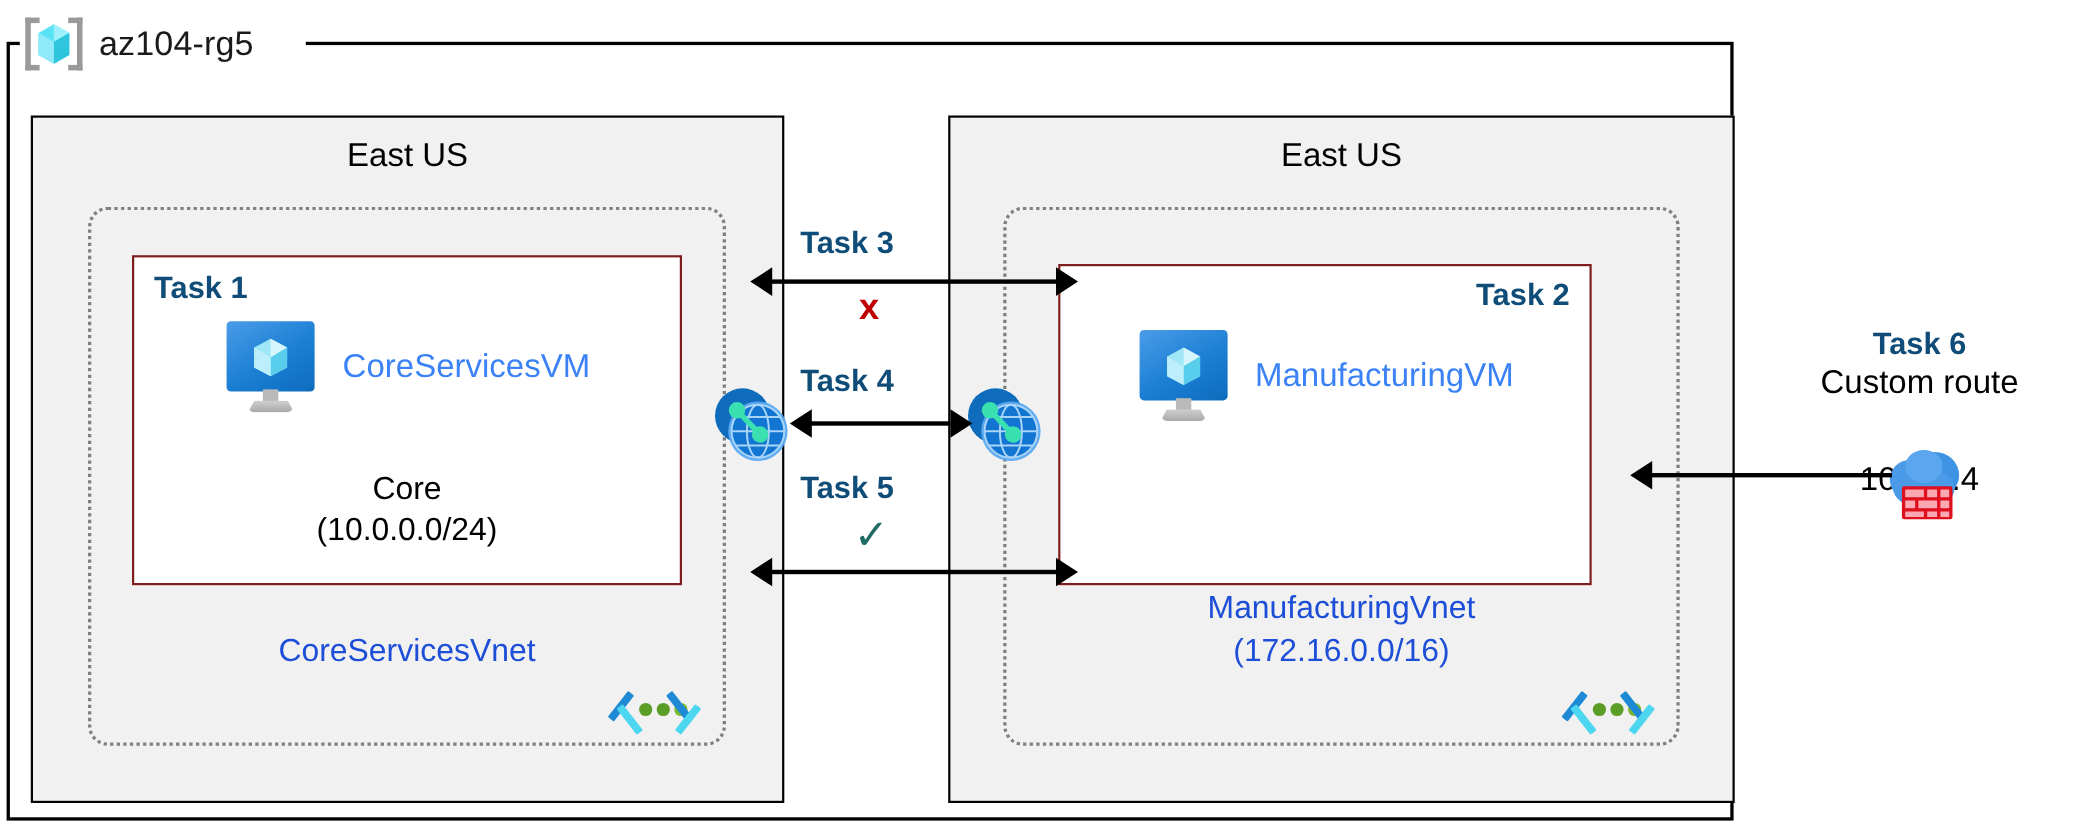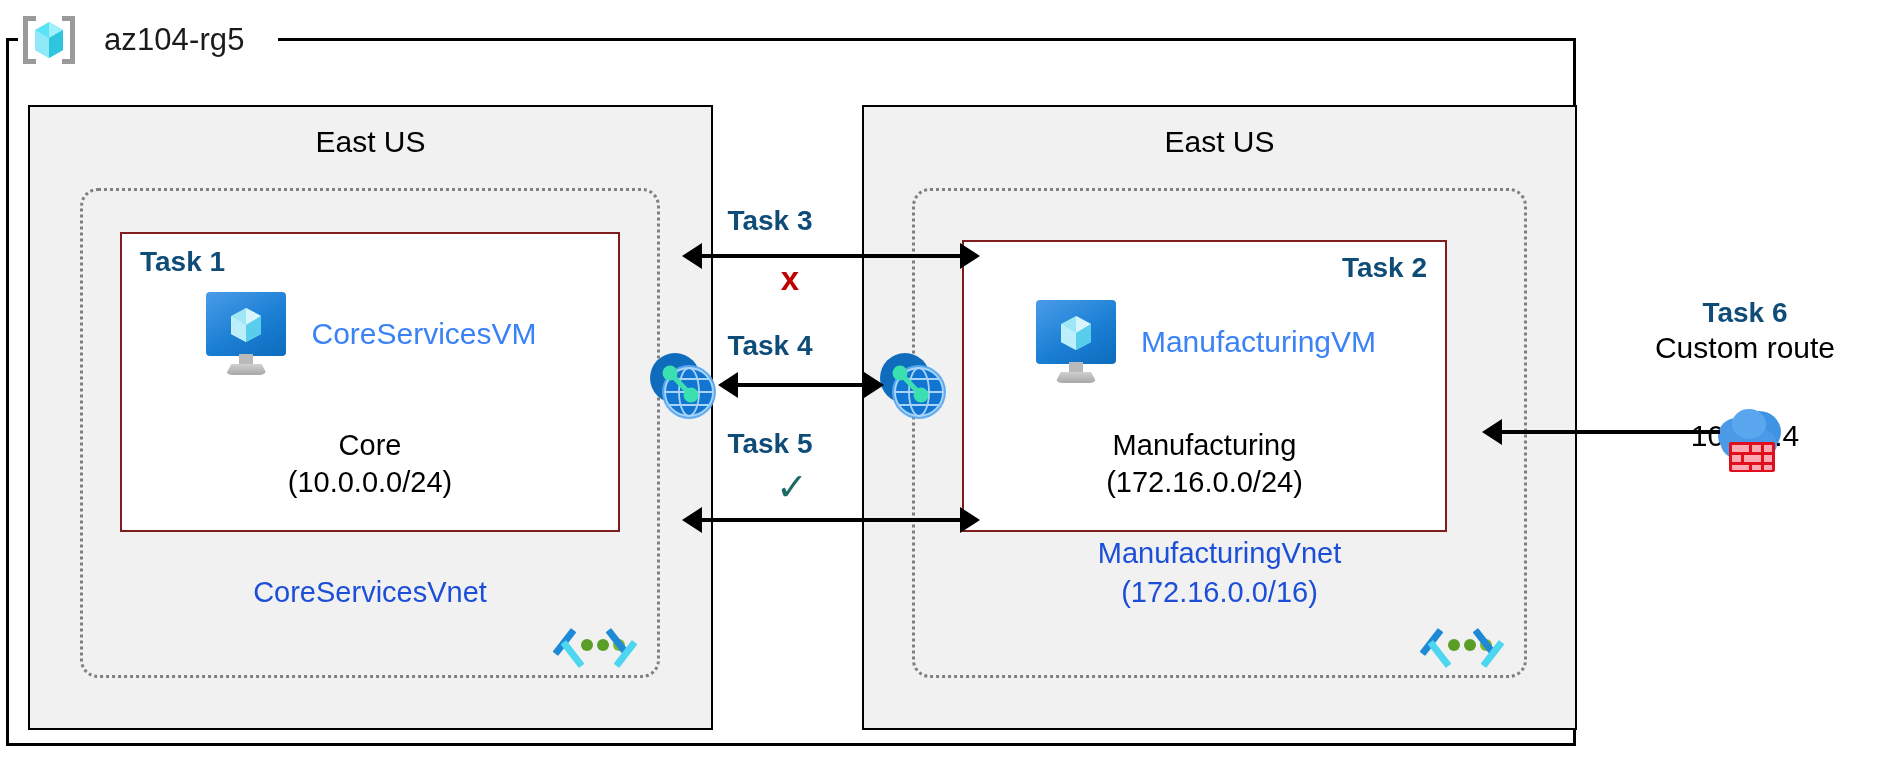--- a/index.html
+++ b/index.html
@@ -40,21 +40,21 @@
     background: #ffffff;
     z-index: 3;
   }
   #rg-label {
     position: absolute;
     left: 22px;
     top: 13px;
     height: 54px;
     display: flex;
     align-items: center;
-    gap: 28px;
+    gap: 14px;
     z-index: 4;
   }
   #rg-label .rg-text {
     font-size: 31px;
     color: #1a1a1a;
     white-space: nowrap;
     letter-spacing: 0.1px;
   }
 
   
@@ -360,24 +360,20 @@
             <polygon points="17,19 32,10 32,28 17,36" fill="#59cdec"></polygon>
             <polygon points="2,10 17,19 17,36 2,28" fill="#bdeefb"></polygon>
           </svg>
         </span>
         <span class="neck"></span>
         <span class="base"></span>
       </span>
       <span class="vm-name">ManufacturingVM</span>
     </div>
 
-    <div class="subnet-caption">
-      <div>Manufacturing</div>
-      <div>(172.16.0.0/24)</div>
-    </div>
   </div>
 
   <span class="peer-icon" id="peer-left">
     <svg width="74" height="74" viewBox="0 0 74 74">
       <circle cx="30" cy="30" r="25" fill="#0f6cbd"></circle>
       <circle cx="44" cy="44" r="27" fill="#5aa9f0" opacity="0.95"></circle>
       <circle cx="44" cy="44" r="24" fill="#1175d1"></circle>
       <g stroke="#a8d4f7" stroke-width="1.8" fill="none">
         <ellipse cx="44" cy="44" rx="24" ry="24"></ellipse>
         <ellipse cx="44" cy="44" rx="10" ry="24"></ellipse>

